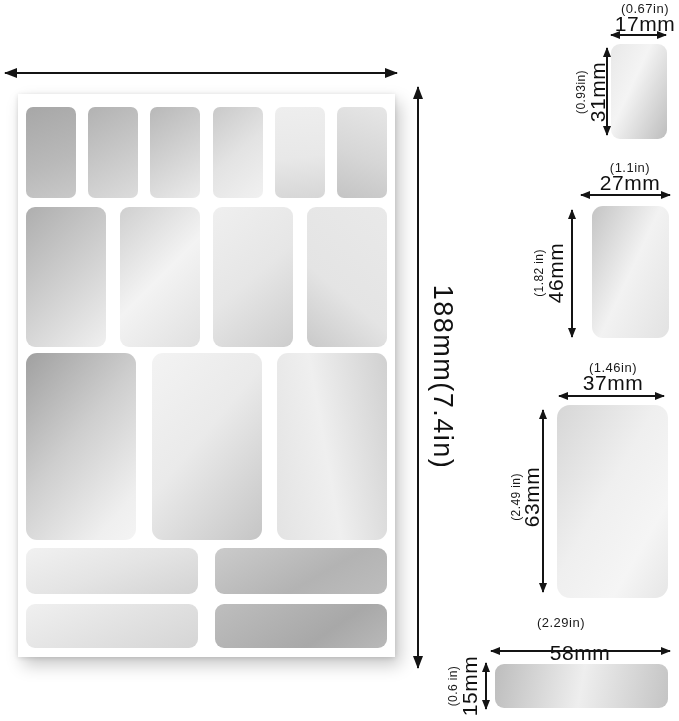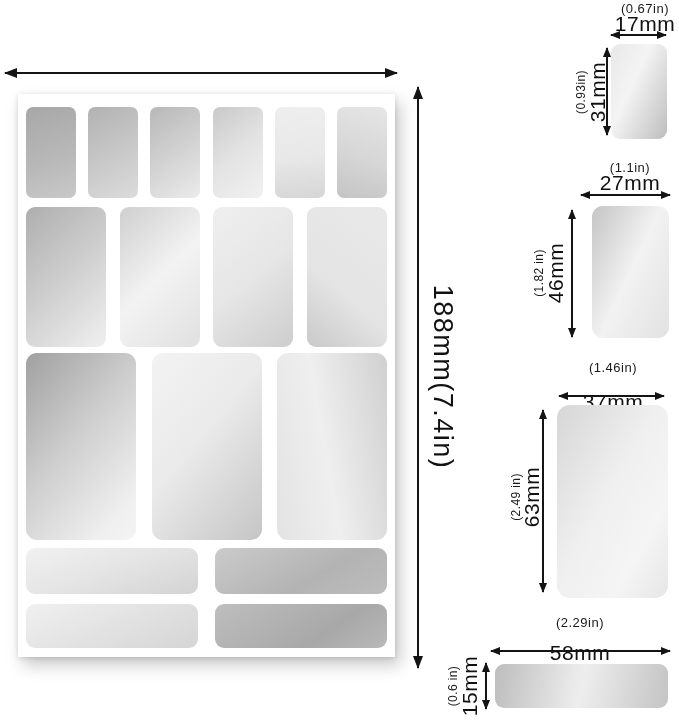--- a/index.html
+++ b/index.html
@@ -85,29 +85,29 @@
   #s2-in-w { left:575px; top:160px; width:110px; }
   #s2-mm-w { left:575px; top:171px; width:110px; }
   #s2-harrow { left:581px; top:194px; width:89px; }
   #s2-rect { left:592px; top:206px; width:77px; height:132px; border-radius:11px;
     background:linear-gradient(115deg,#c4c4c4,#f2f2f2 50%,#e2e2e2); }
   #s2-varrow { left:571px; top:210px; height:127px; }
   #s2-mm-h { left:556px; top:273px; }
   #s2-in-h { left:539px; top:273px; }
 
   #s3-in-w { left:558px; top:360px; width:110px; }
-  #s3-mm-w { left:558px; top:371px; width:110px;margin-top:19px; }
+  #s3-mm-w { left:558px; top:371px; width:110px; }
   #s3-harrow { left:559px; top:395px; width:105px; }
   #s3-rect { left:557px; top:405px; width:111px; height:193px; border-radius:13px;
     background:linear-gradient(120deg,#d6d6d6,#efefef 45%,#f5f5f5 75%,#e6e6e6); }
   #s3-varrow { left:542px; top:410px; height:182px; }
   #s3-mm-h { left:532px; top:497px; }
   #s3-in-h { left:516px; top:497px; }
 
-  #s4-in-w { left:525px; top:615px; width:110px; }
+  #s4-in-w { left:506px; top:615px; width:110px; }
   #s4-mm-w { left:525px; top:641px; width:110px; }
   #s4-harrow { left:491px; top:650px; width:179px; }
   #s4-rect { left:495px; top:664px; width:173px; height:44px; border-radius:9px;
     background:linear-gradient(100deg,#bdbdbd,#eeeeee 50%,#c4c4c4); }
   #s4-varrow { left:485px; top:663px; height:46px; }
   #s4-mm-h { left:470px; top:686px; }
   #s4-in-h { left:453px; top:686px; }
 </style>
 </head>
 <body>

